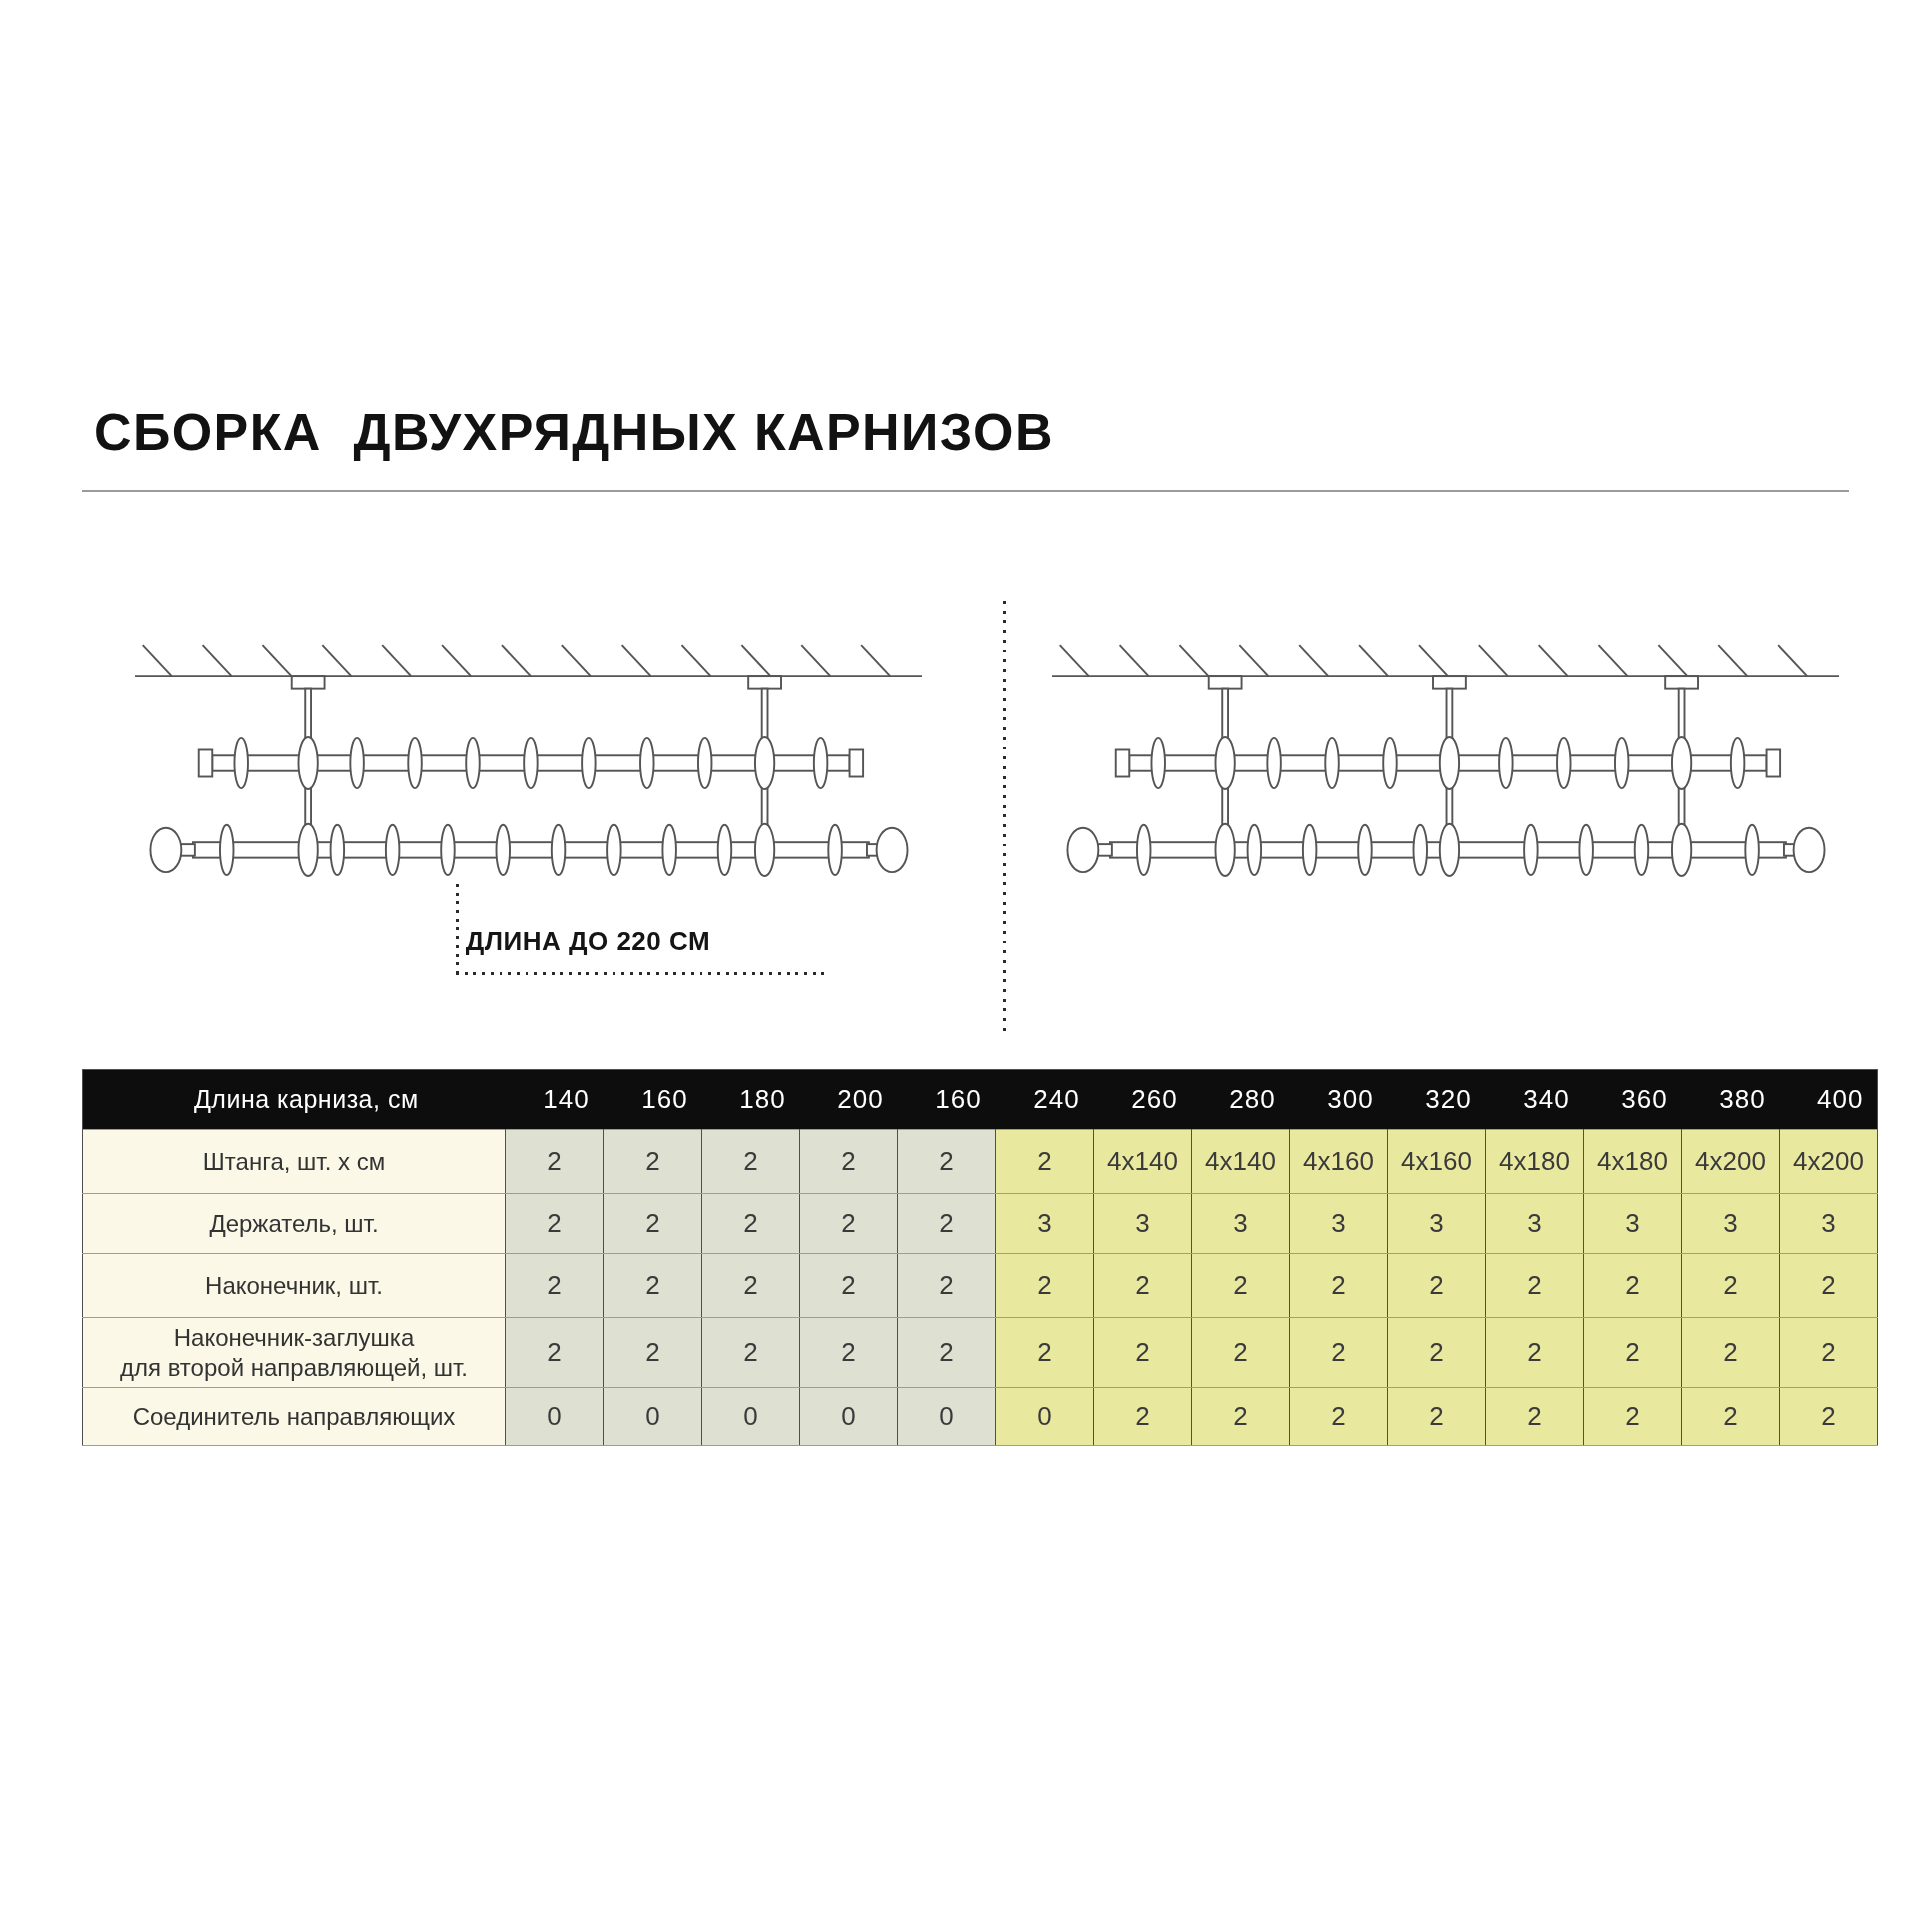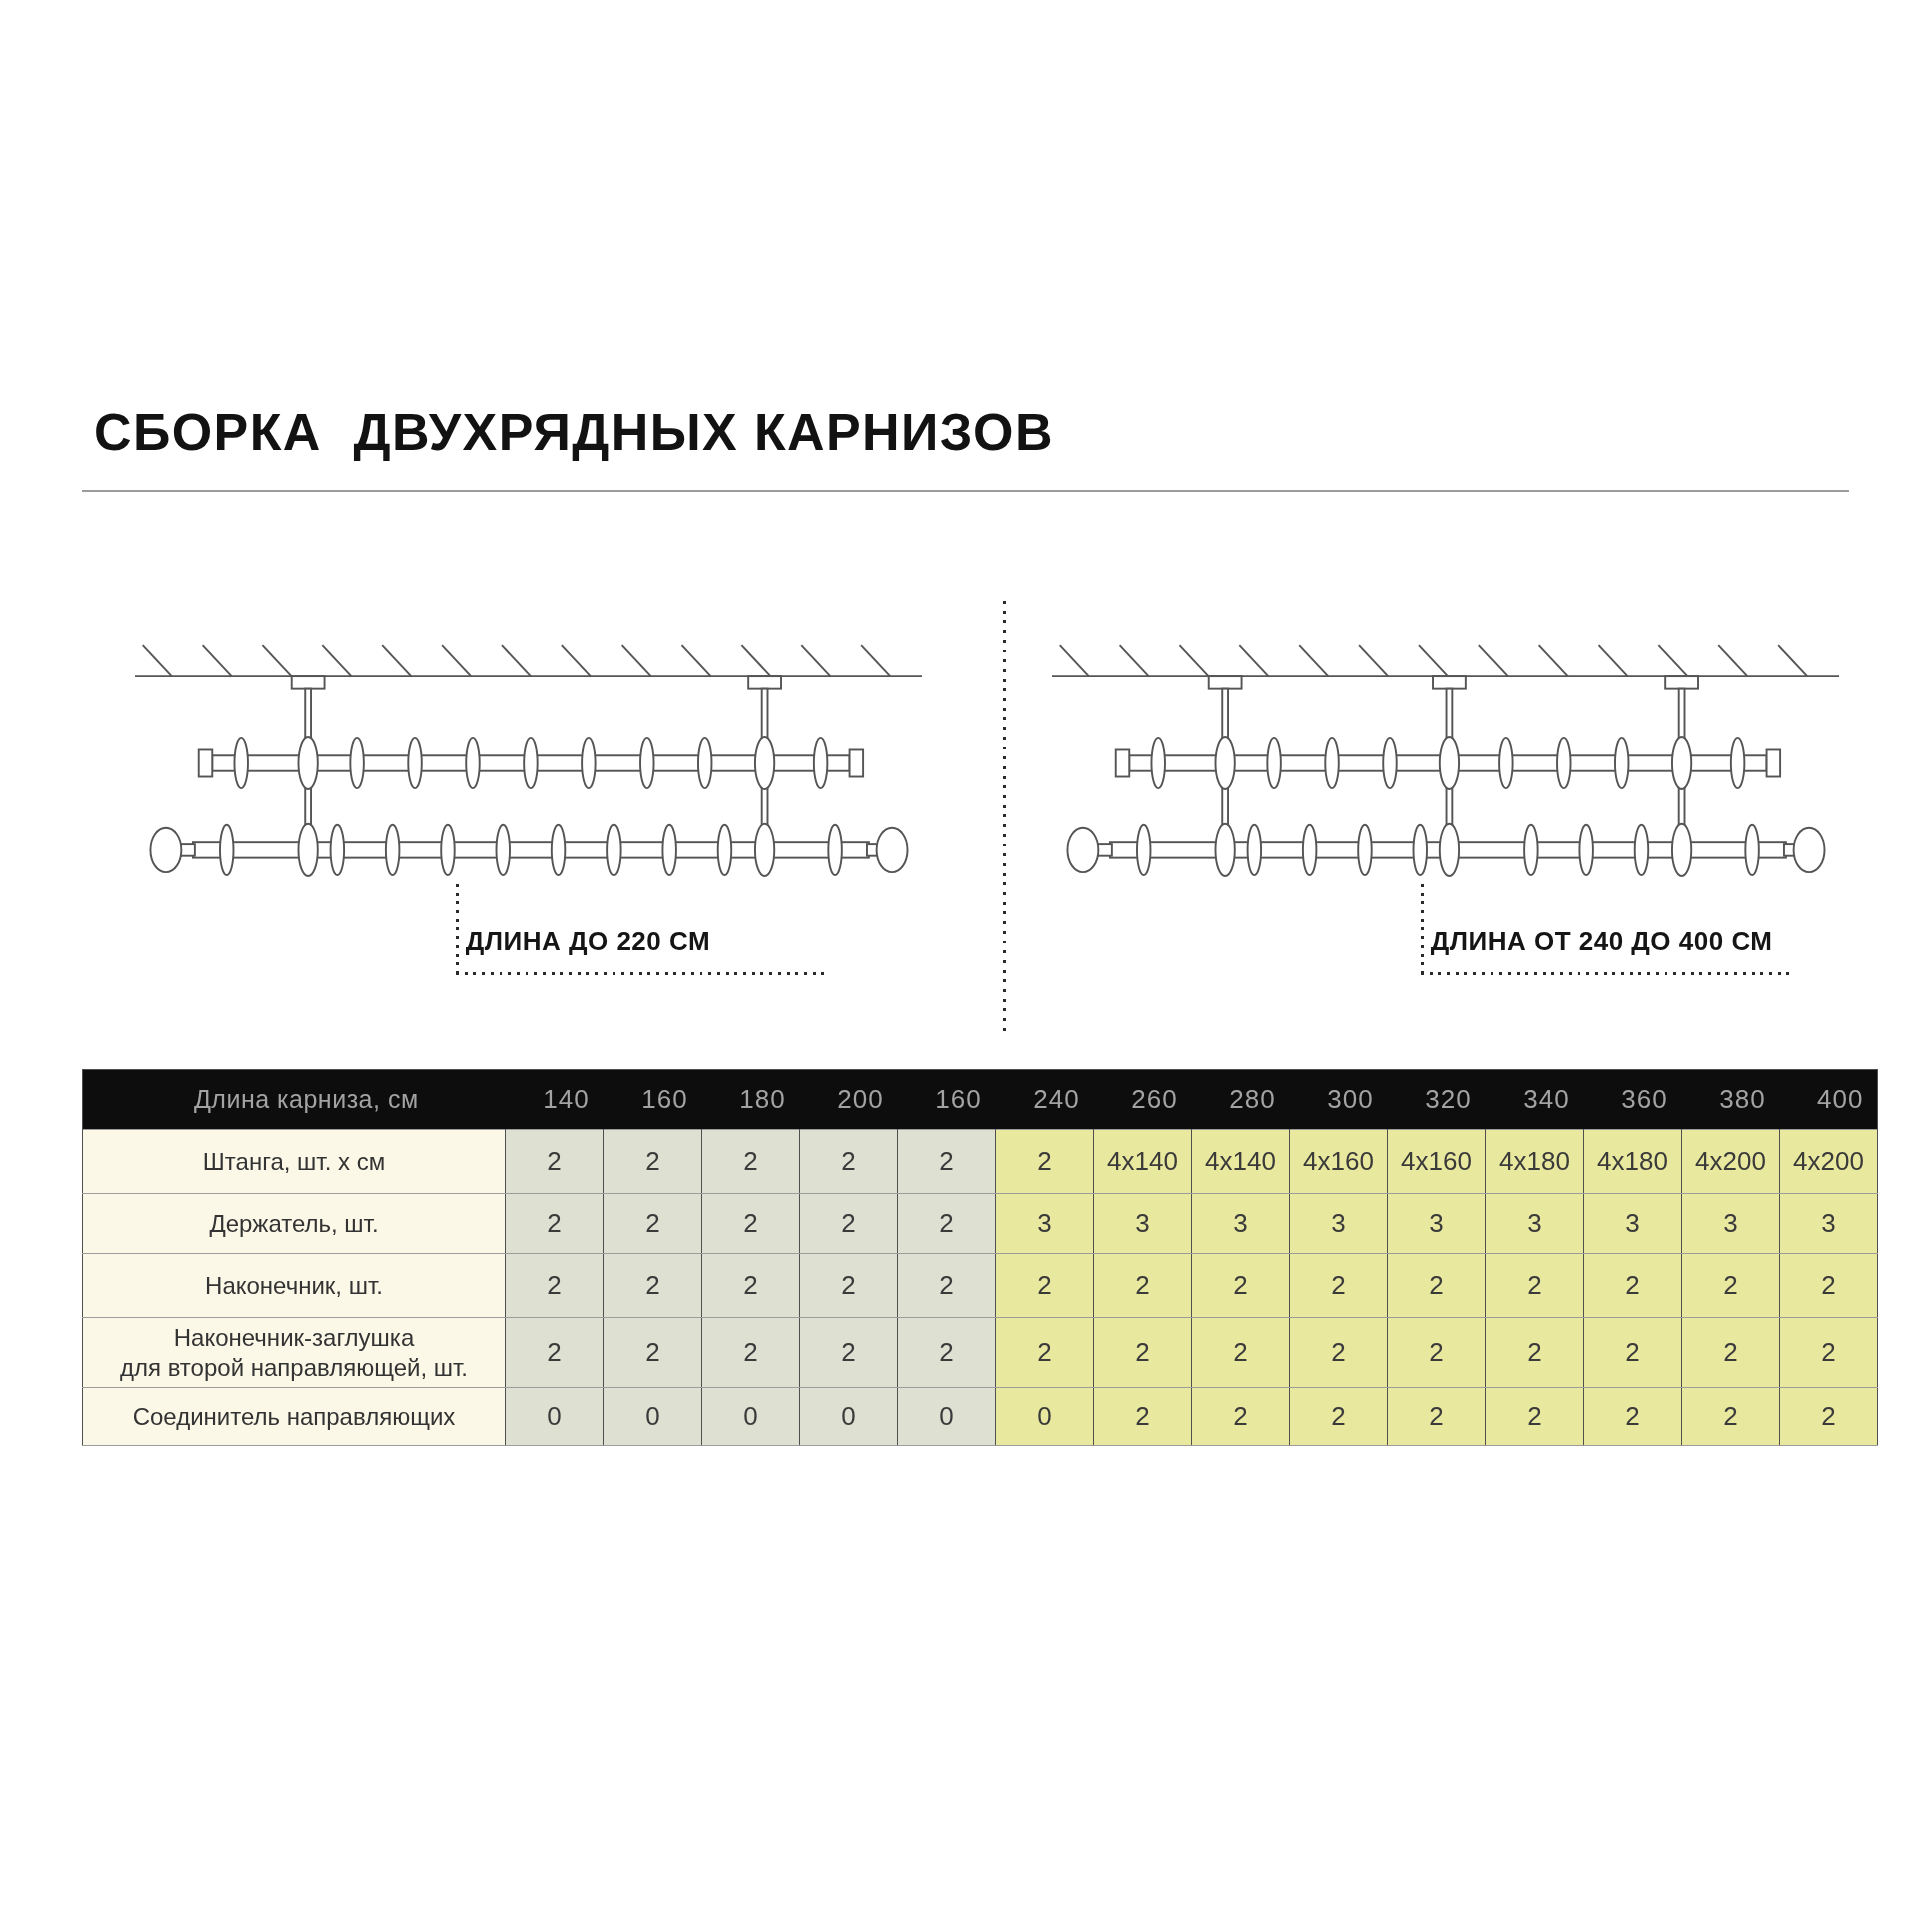--- a/index.html
+++ b/index.html
@@ -27,21 +27,21 @@
   .caption .hline{position:absolute;left:0;bottom:0;width:100%;height:2.9px;
         background-image:repeating-linear-gradient(to right,#2a2a2a 0 2.9px,transparent 2.9px 8.7px);}
   .caption .ctext{position:absolute;left:9.7px;right:0;bottom:18.3px;text-align:left;
         font-size:26px;font-weight:700;letter-spacing:0.5px;color:#151515;white-space:nowrap;}
 
   
   .ctable{position:absolute;left:82px;top:1069px;width:1796px;border-collapse:collapse;
           table-layout:fixed;border:1.9px solid #4f4f4f;}
   .ctable th,.ctable td{padding:0;text-align:center;vertical-align:middle;font-weight:400;overflow:hidden;}
   .ctable thead tr{height:60px;}
-  .ctable thead th{background:#0d0d0d;color:#a3a3a3;font-size:26px;letter-spacing:1px;border:none;padding-left:24px;}
+  .ctable thead th{background:#0d0d0d;color:#ffffff;font-size:26px;letter-spacing:1px;border:none;padding-left:24px;}
   .ctable thead th.hlabel{font-size:25px;letter-spacing:0.5px;}
   .ctable tbody tr:nth-child(1){height:64px;}
   .ctable tbody tr:nth-child(2){height:60px;margin-left:18px;}
   .ctable tbody tr:nth-child(3){height:64px;}
   .ctable tbody tr:nth-child(4){height:70px;}
   .ctable tbody tr:nth-child(5){height:58px;}
   .ctable tbody tr:nth-child(6){height:60px;}
   .ctable tbody th{background:#fbf8e7;font-size:24px;color:#333333;white-space:pre-line;line-height:1.25;
         border:1.9px solid;border-color:#9c9c9c #4f4f4f;}
   .ctable tbody td{font-size:26px;color:#3a3a3a;border:1.9px solid;border-color:#9c9c9c #4f4f4f;}
@@ -160,25 +160,20 @@
       <ellipse cx="32" cy="240" rx="16" ry="23"></ellipse>
       <ellipse cx="784" cy="240" rx="16" ry="23"></ellipse>
     </svg>
   <div class="section-divider"></div>
 
   <div class="caption left">
     <div class="vline"></div>
     <div class="hline"></div>
     <div class="ctext">ДЛИНА ДО 220 СМ</div>
   </div>
-  <div class="caption right">
-    <div class="vline"></div>
-    <div class="hline"></div>
-    <div class="ctext">ДЛИНА ОТ 240 ДО 400 СМ</div>
-  </div>
 
   <table class="ctable">
     <colgroup>
         <col style="width: 423px;">
         <col style="width: 98px;">
         <col style="width: 98px;">
         <col style="width: 98px;">
         <col style="width: 98px;">
         <col style="width: 98px;">
         <col style="width: 98px;">

